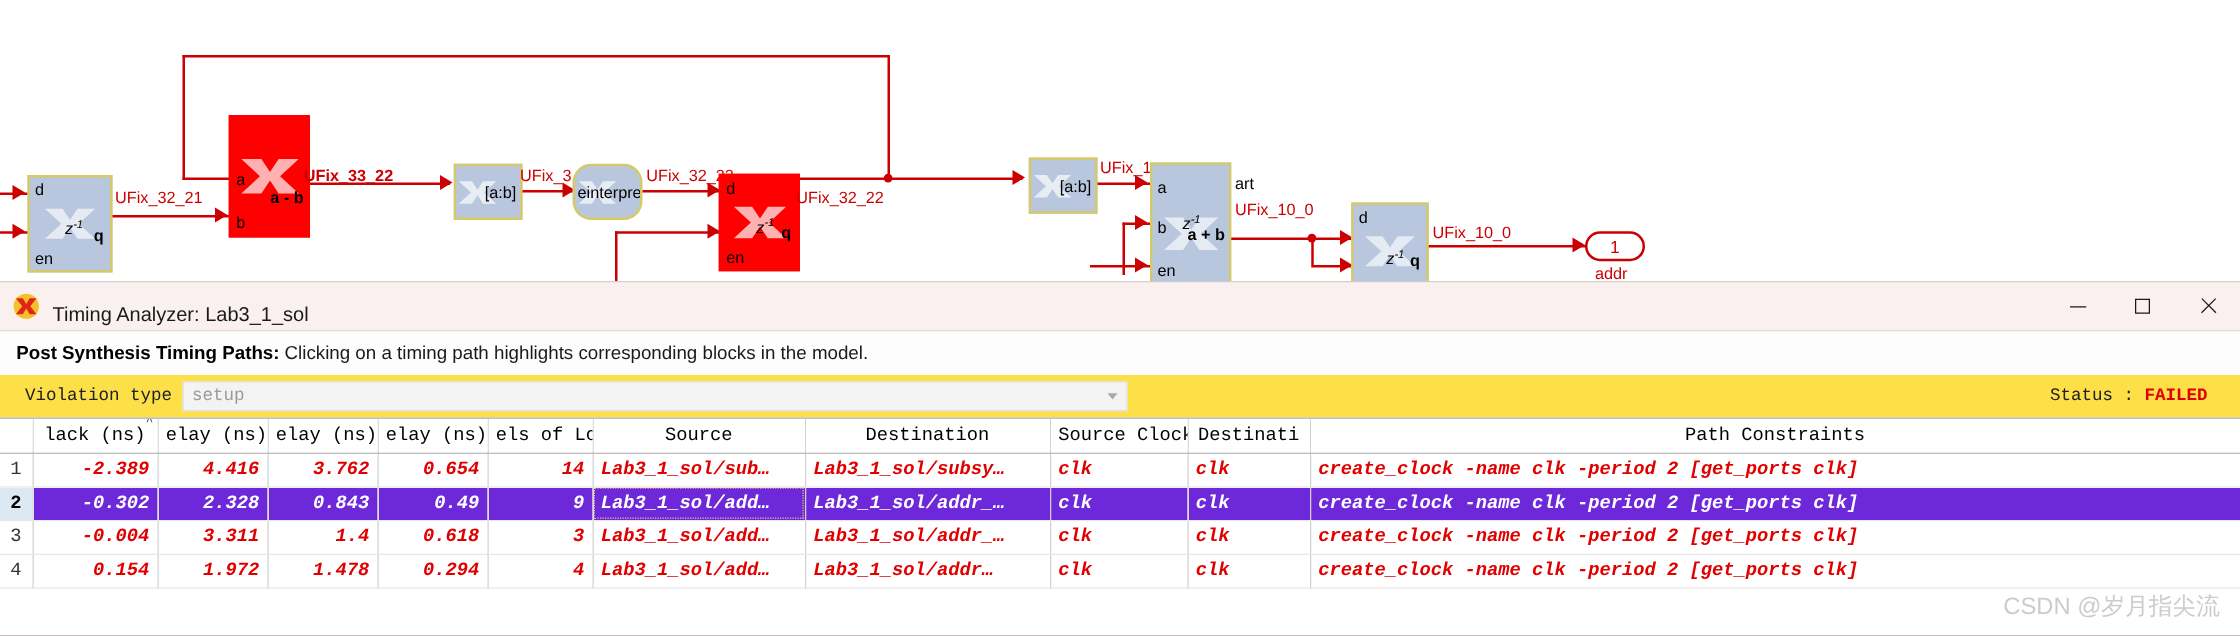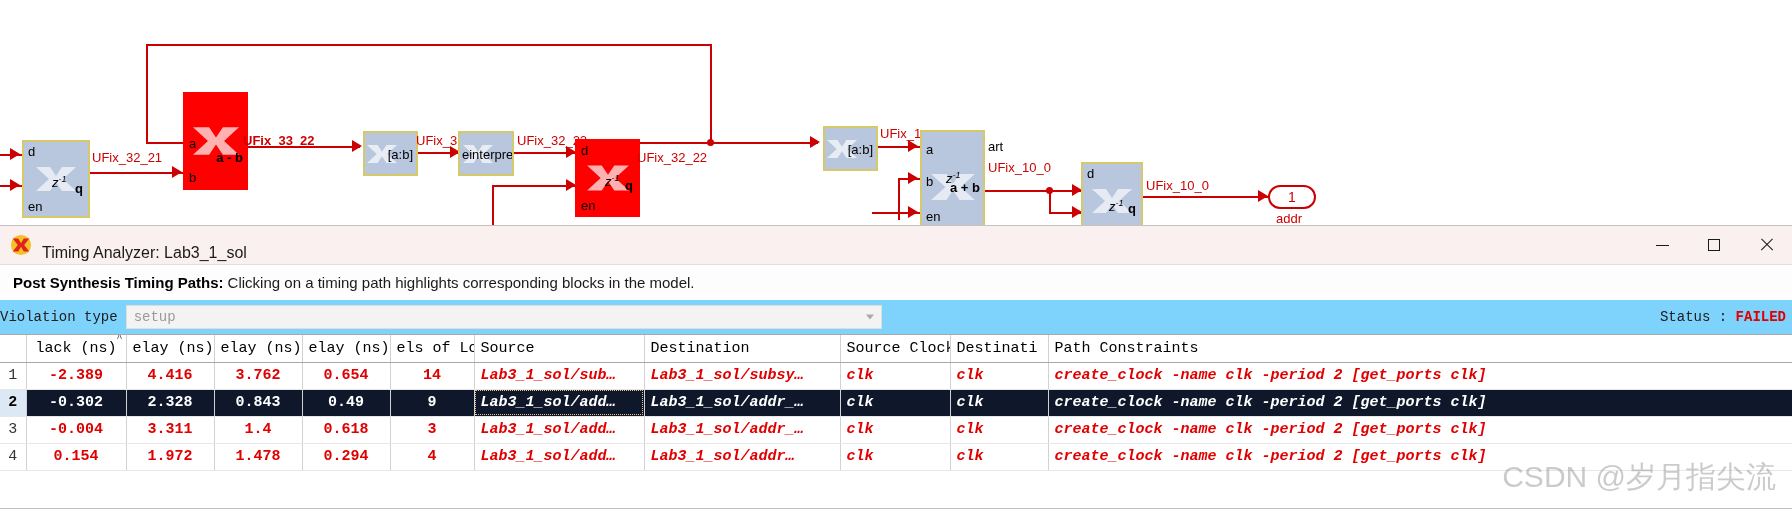--- a/index.html
+++ b/index.html
@@ -128,23 +128,23 @@
     display: flex; align-items: center;
     padding-left: 13px;
     flex: none;
     font-size: 15px;
   }
   #banner .b-strong { font-weight: bold; color: #000; }
   #banner .b-rest { color: #1a1a1a; margin-left: 4px; }
 
   #filterbar {
     height: 34px;
-    background: #7dd3fc;
+    background: #fde047;
     display: flex; align-items: center;
-    padding: 0 0;
+    padding: 0 20px;
     flex: none;
   }
   #vt-label {
     font-family: "Liberation Mono", monospace;
     font-size: 14px; color: #202020;
     margin-right: 8px;
   }
   #vt-select {
     width: 756px; height: 24px;
     background: #f4f3f3;
@@ -193,69 +193,70 @@
     font-size: 15px;
     white-space: nowrap;
     overflow: hidden;
     border-right: 1px solid #d2d2d2;
     border-bottom: 1px solid #e7e7e7;
   }
   table.tp th {
     background: #ffffff;
     font-weight: normal;
     color: #000;
-    text-align: left;
+    text-align: center;
     border-bottom: 1px solid #a9a9a9;
     position: relative;
   }
   table.tp th.num { text-align: center; margin-left: 12px; }
   .sortcaret {
     position: absolute;
     font-size: 10px; color: #444;
     top: -2px;
   }
   td.rownum {
     text-align: center;
     color: #333;
     background: #ffffff;
     border-right: 1px solid #d2d2d2;
     font-size: 15px;
   }
   td.val {
-    text-align: center;
+    text-align: right;
     color: #e00000;
+    font-style: italic;
     font-weight: bold;
   }
   td.txt {
     text-align: left;
     color: #e00000;
     font-style: italic;
     font-weight: bold;
   }
-  tr.sel td { background: #0f172a; color: #ffffff; }
+  tr.sel td { background: #6d28d9; color: #ffffff; }
   tr.sel td.rownum { background: #dce9f5; color: #000; font-weight: bold; }
   tr.sel td.focus { outline: 1px dotted #f0c080; outline-offset: -2px; }
 
   
   col.c-rn  { width: 26px; }
   col.c-n1  { width: 100px; }
   col.c-n2  { width: 88px; }
   col.c-n3  { width: 88px; }
   col.c-n4  { width: 88px; }
   col.c-n5  { width: 84px; }
   col.c-src { width: 170px; }
   col.c-dst { width: 196px; }
   col.c-sck { width: 110px; }
   col.c-dck { width: 98px; }
   col.c-pc  { width: 744px; }
 
   #watermark {
     position: absolute;
     right: 16px; bottom: 10px;
-    font-size: 30px;
+    font-size: 19px;
     color: rgba(130,130,130,0.42);
     pointer-events: none;
     font-family: "Liberation Sans", sans-serif;
     white-space: nowrap;
   }
 </style>
 </head>
 <body>
 
 <div id="simulink-canvas">
@@ -301,21 +302,21 @@
     <svg class="xlogo" width="34" height="30" viewBox="0 0 44 40" style="left:34%;">
       <path d="M2 8 L16 8 L22 17 L28 8 L42 8 L29 20 L42 32 L28 32 L22 23 L16 32 L2 32 L15 20 Z" fill="#ffffff" opacity="0.8"></path>
     </svg>
     <span class="ctr" style="left:auto; right:3px; transform:translateY(-50%);">[a:b]</span>
   </div>
 
   <div class="wire h" style="left:418px; top:152px; width:40px;"></div>
   <div class="arrow" style="left:450px; top:146px;"></div>
   <span class="sig-label" style="left:416px; top:133px;">UFix_3</span>
 
-  <div class="blk" style="left:458px; top:131px; width:56px; height:45px;">
+  <div class="blk" style="left:458px; top:131px; width:56px; height:45px;border-radius:15px;">
     <svg class="xlogo" width="34" height="30" viewBox="0 0 44 40" style="left:35%;">
       <path d="M2 8 L16 8 L22 17 L28 8 L42 8 L29 20 L42 32 L28 32 L22 23 L16 32 L2 32 L15 20 Z" fill="#ffffff" opacity="0.8"></path>
     </svg>
     <span class="ctr" style="left:2px; transform:translateY(-50%);">einterpre</span>
   </div>
 
   <div class="wire h" style="left:514px; top:152px; width:62px;"></div>
   <div class="arrow" style="left:566px; top:146px;"></div>
   <span class="sig-label" style="left:517px; top:133px;">UFix_32_22</span>
 

